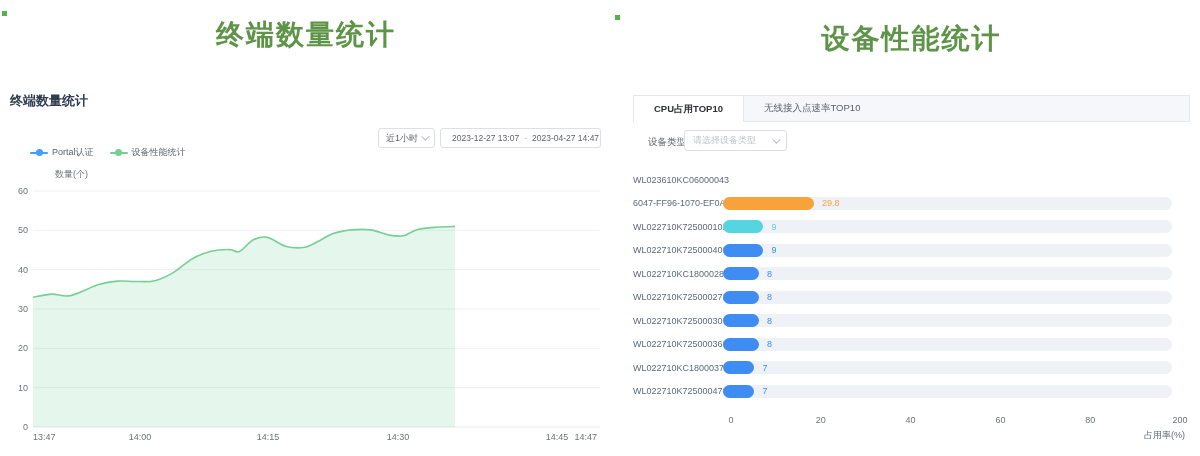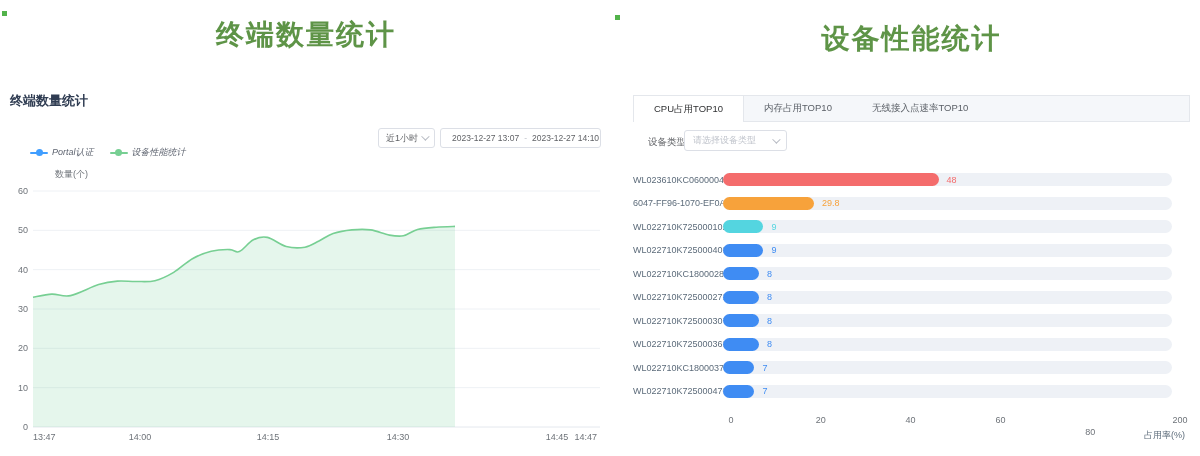--- a/index.html
+++ b/index.html
@@ -20,35 +20,35 @@
   .ctl-select { position:absolute; display:flex; align-items:center; justify-content:space-between;
                 border:1px solid #dcdfe6; border-radius:3px; background:#fff;
                 font-size:9px; color:#606266; padding:0 7px; cursor:pointer; }
   .chev { width:6px; height:6px; border-right:1px solid #b6bac2; border-bottom:1px solid #b6bac2;
           transform:rotate(45deg) translateY(-2px); flex:0 0 auto; }
   .datebox { position:absolute; display:flex; align-items:center; gap:5px;
              border:1px solid #dcdfe6; border-radius:3px; background:#fff;
              font-size:8.5px; color:#606266; padding:0 6px; cursor:pointer; white-space:nowrap; }
 
   .legend { position:absolute; left:30px; top:146px; display:flex; gap:16px; align-items:center; }
-  .legend-item { display:flex; align-items:center; gap:4px; font-size:9px; color:#5e6470; cursor:pointer;font-style:italic; }
+  .legend-item { display:flex; align-items:center; gap:4px; font-size:9px; color:#5e6470; cursor:pointer; }
   .lg-icon { position:relative; width:18px; height:10px; display:inline-block; }
   .lg-icon::before { content:''; position:absolute; left:0; right:0; top:4px; height:2px;
                      background:currentColor; border-radius:1px; }
   .lg-icon::after { content:''; position:absolute; left:5.5px; top:1.5px; width:7px; height:7px;
                     border-radius:50%; background:currentColor; }
 
   .ylabel { position:absolute; left:55px; top:168px; font-size:9px; color:#6e7379; }
 
   
   .tabbar { position:absolute; left:633px; top:95px; width:557px; height:27px;
             background:#f5f7fa; border:1px solid #e4e7ec; display:flex; }
   .tab { display:flex; align-items:center; padding:0 20px; font-size:9.5px; color:#5a5f66;
          cursor:pointer; height:100%; }
-  .tab.active { background:#fff; font-weight:normal; color:#303133;
+  .tab.active { background:#fff; font-weight:bold; color:#303133;
                 border-right:1px solid #e4e7ec; margin-bottom:-1px; height:26px; }
 
   .filter-label { position:absolute; left:648px; top:136px; font-size:9.5px; color:#606266; }
   .filter-select { position:absolute; left:684px; top:130px; width:103px; height:21px;
                    border:1px solid #dcdfe6; border-radius:3px; background:#fff;
                    display:flex; align-items:center; justify-content:space-between;
                    padding:0 8px; font-size:9px; color:#c0c4cc; cursor:pointer; }
 
   #bar-rows { position:absolute; left:633px; top:168px; width:557px; }
   .bar-row { display:flex; align-items:center; height:23.5px; }
@@ -81,21 +81,21 @@
   <span class="chev"></span>
 </div>
 
 <div class="datebox" style="left:440px; top:128px; width:161px; height:20px;">
   <svg width="10" height="10" viewBox="0 0 10 10">
     <circle cx="5" cy="5" r="4" fill="none" stroke="#b6bac2" stroke-width="1"></circle>
     <path d="M5 2.8 V5 L6.6 6.2" fill="none" stroke="#b6bac2" stroke-width="1"></path>
   </svg>
   <span>2023-12-27 13:07</span>
   <span style="color:#c0c4cc;">-</span>
-  <span>2023-12-27 14:10</span>
+  <span>2023-04-27 14:47</span>
 </div>
 
 <div class="legend" id="legend">
     <div class="legend-item">
       <span class="lg-icon" style="color: rgb(64, 158, 255);"></span>
       <span>Portal认证</span>
     </div>
     <div class="legend-item">
       <span class="lg-icon" style="color: rgb(119, 207, 147);"></span>
       <span>设备性能统计</span>
@@ -127,40 +127,33 @@
     <text x="597" y="440" text-anchor="end" font-size="9" fill="#6e7379">14:47</text>
     <path d="M33 297.2 C36.1 296.7 45.5 294.4 51.8 294.1 C58.0 293.8 62.7 297.2 70.5 295.6 C78.3 294.0 90.8 287.0 98.6 284.6 C106.4 282.2 111.1 281.6 117.4 281.1 C123.7 280.6 129.9 281.6 136.2 281.5 C142.4 281.4 148.7 282.2 154.9 280.7 C161.2 279.2 167.4 276.1 173.7 272.4 C179.9 268.7 186.2 262.2 192.4 258.7 C198.7 255.2 204.9 252.7 211.2 251.2 C217.4 249.7 225.2 249.5 229.9 249.6 C234.6 249.7 235.4 253.2 239.3 251.6 C243.2 250.0 248.7 242.2 253.4 239.8 C258.1 237.4 261.9 236.3 267.4 237.4 C272.9 238.5 279.9 244.9 286.2 246.5 C292.5 248.1 299.5 248.1 305 247.2 C310.5 246.3 314.3 243.3 319 241 C323.7 238.7 327.6 235.3 333.1 233.5 C338.6 231.7 345.6 230.5 351.8 229.9 C358.1 229.3 364.3 229.0 370.6 229.9 C376.9 230.8 383.9 234.1 389.4 235.1 C394.9 236.1 398.7 236.7 403.4 235.8 C408.1 234.9 412.0 230.9 417.5 229.5 C423.0 228.1 429.9 227.7 436.2 227.2 C442.4 226.7 451.9 226.5 455 226.4 L455 427 L33 427 Z" fill="rgba(126,211,162,0.20)" stroke="none"></path>
     <path d="M33 297.2 C36.1 296.7 45.5 294.4 51.8 294.1 C58.0 293.8 62.7 297.2 70.5 295.6 C78.3 294.0 90.8 287.0 98.6 284.6 C106.4 282.2 111.1 281.6 117.4 281.1 C123.7 280.6 129.9 281.6 136.2 281.5 C142.4 281.4 148.7 282.2 154.9 280.7 C161.2 279.2 167.4 276.1 173.7 272.4 C179.9 268.7 186.2 262.2 192.4 258.7 C198.7 255.2 204.9 252.7 211.2 251.2 C217.4 249.7 225.2 249.5 229.9 249.6 C234.6 249.7 235.4 253.2 239.3 251.6 C243.2 250.0 248.7 242.2 253.4 239.8 C258.1 237.4 261.9 236.3 267.4 237.4 C272.9 238.5 279.9 244.9 286.2 246.5 C292.5 248.1 299.5 248.1 305 247.2 C310.5 246.3 314.3 243.3 319 241 C323.7 238.7 327.6 235.3 333.1 233.5 C338.6 231.7 345.6 230.5 351.8 229.9 C358.1 229.3 364.3 229.0 370.6 229.9 C376.9 230.8 383.9 234.1 389.4 235.1 C394.9 236.1 398.7 236.7 403.4 235.8 C408.1 234.9 412.0 230.9 417.5 229.5 C423.0 228.1 429.9 227.7 436.2 227.2 C442.4 226.7 451.9 226.5 455 226.4" fill="none" stroke="#77cf93" stroke-width="1.6"></path>
   </svg>
 
 <div class="tabbar">
   <div class="tab active">
     <span>CPU占用TOP10</span>
   </div>
   <div class="tab">
-    <span>内存占用TOP10</span>
-  </div>
-  <div class="tab">
     <span>无线接入点速率TOP10</span>
   </div>
 </div>
 
 <div class="filter-label">设备类型</div>
 <div class="filter-select">
   <span>请选择设备类型</span>
   <span class="chev"></span>
 </div>
 
 <div id="bar-rows">
     <div class="bar-row">
       <span class="dev">WL023610KC06000043</span>
-      <div class="track" style="background: rgb(238, 241, 246);">
-        <div class="bar" style="width: 215.5px; background: rgb(244, 108, 108);"></div>
-        <span class="val" style="left: 223.5px; color: rgb(244, 108, 108);">48</span>
-      </div>
     </div>
     <div class="bar-row">
       <span class="dev">6047-FF96-1070-EF0A</span>
       <div class="track" style="background: rgb(238, 241, 246);">
         <div class="bar" style="width: 91.1px; background: rgb(247, 162, 59);"></div>
         <span class="val" style="left: 99.1px; color: rgb(247, 162, 59);">29.8</span>
       </div>
     </div>
     <div class="bar-row">
       <span class="dev">WL022710K725000102</span>
@@ -217,16 +210,16 @@
         <div class="bar" style="width: 31.4px; background: rgb(63, 140, 243);"></div>
         <span class="val" style="left: 39.4px; color: rgb(63, 140, 243);">7</span>
       </div>
     </div>
   </div>
 <div id="bar-xaxis">
     <span style="left: 0px;">0</span>
     <span style="left: 89.8px;">20</span>
     <span style="left: 179.6px;">40</span>
     <span style="left: 269.4px;">60</span>
-    <span style="left: 359.2px; margin-top: 12px;">80</span>
+    <span style="left: 359.2px;">80</span>
     <span style="left: 449px;">200</span>
   </div>
 <div class="bar-xlabel">占用率(%)</div>
 
 </body></html>

